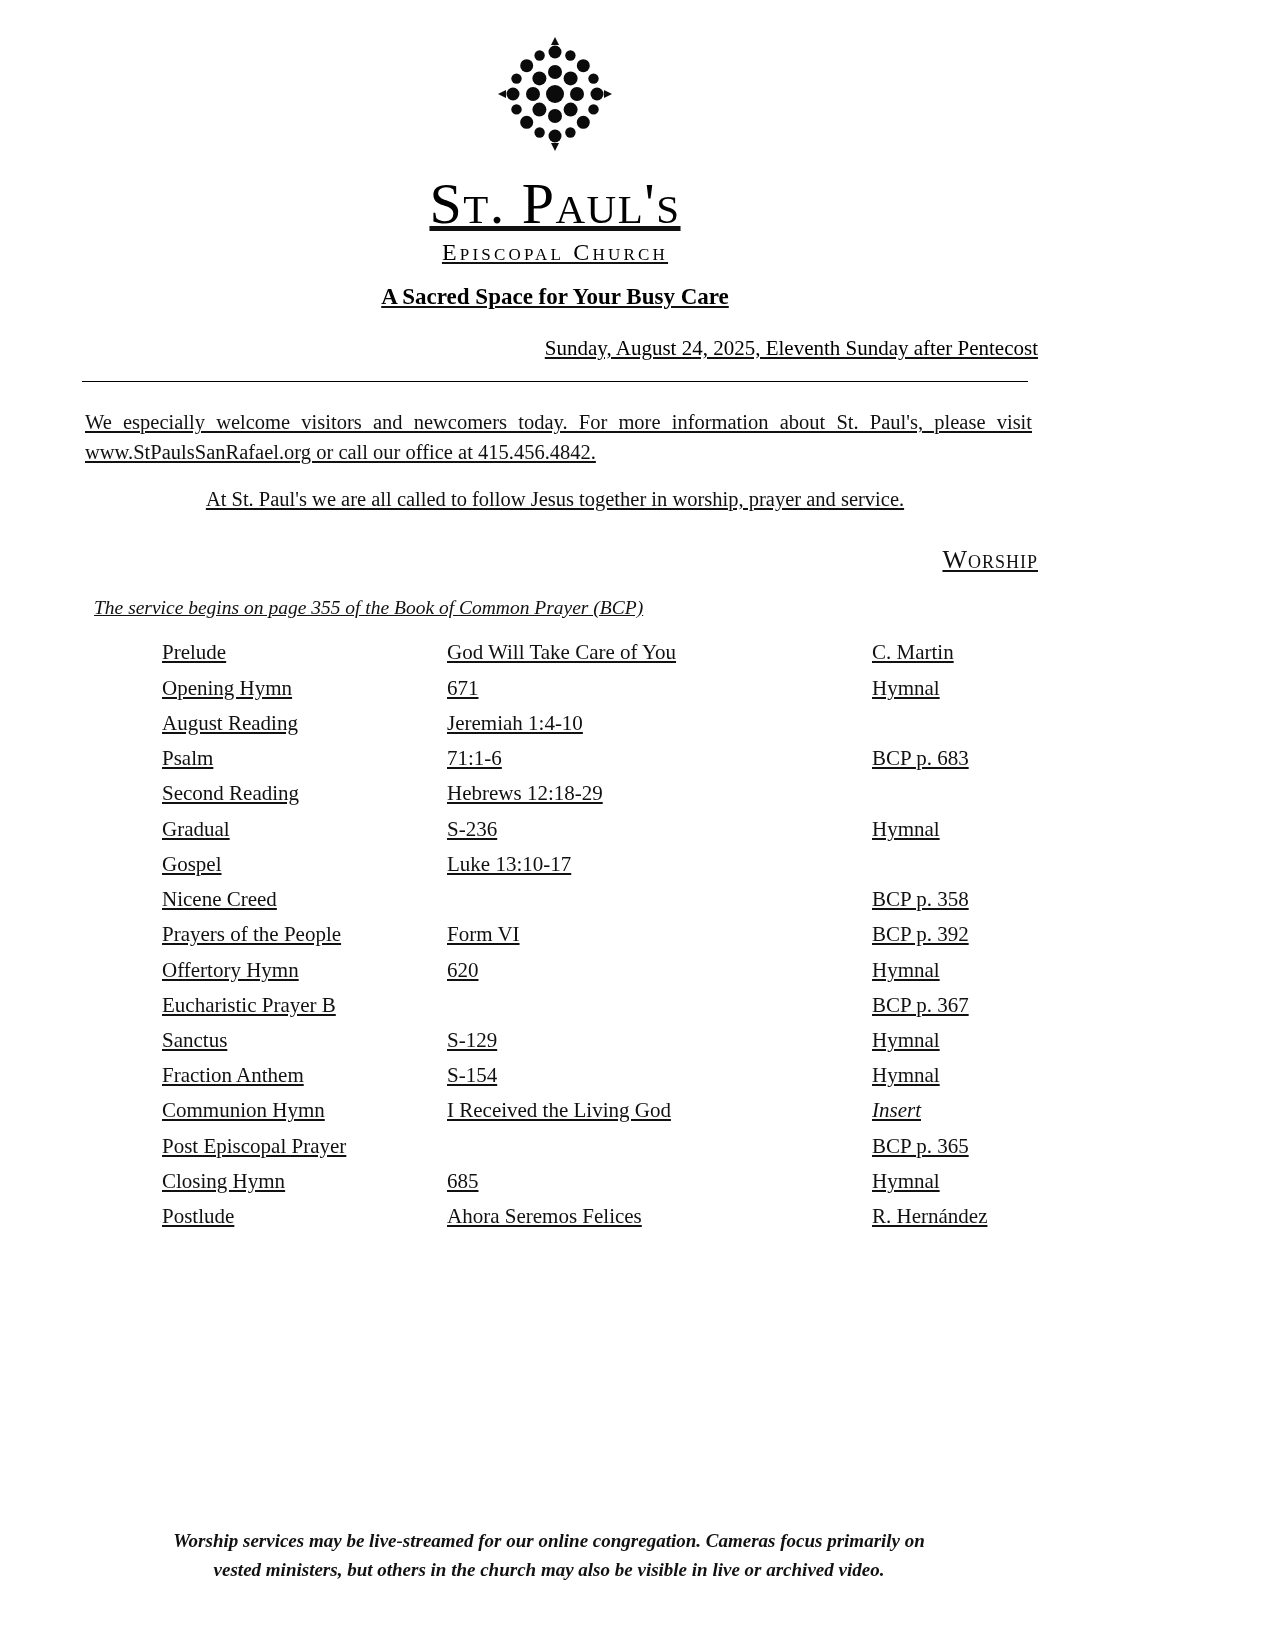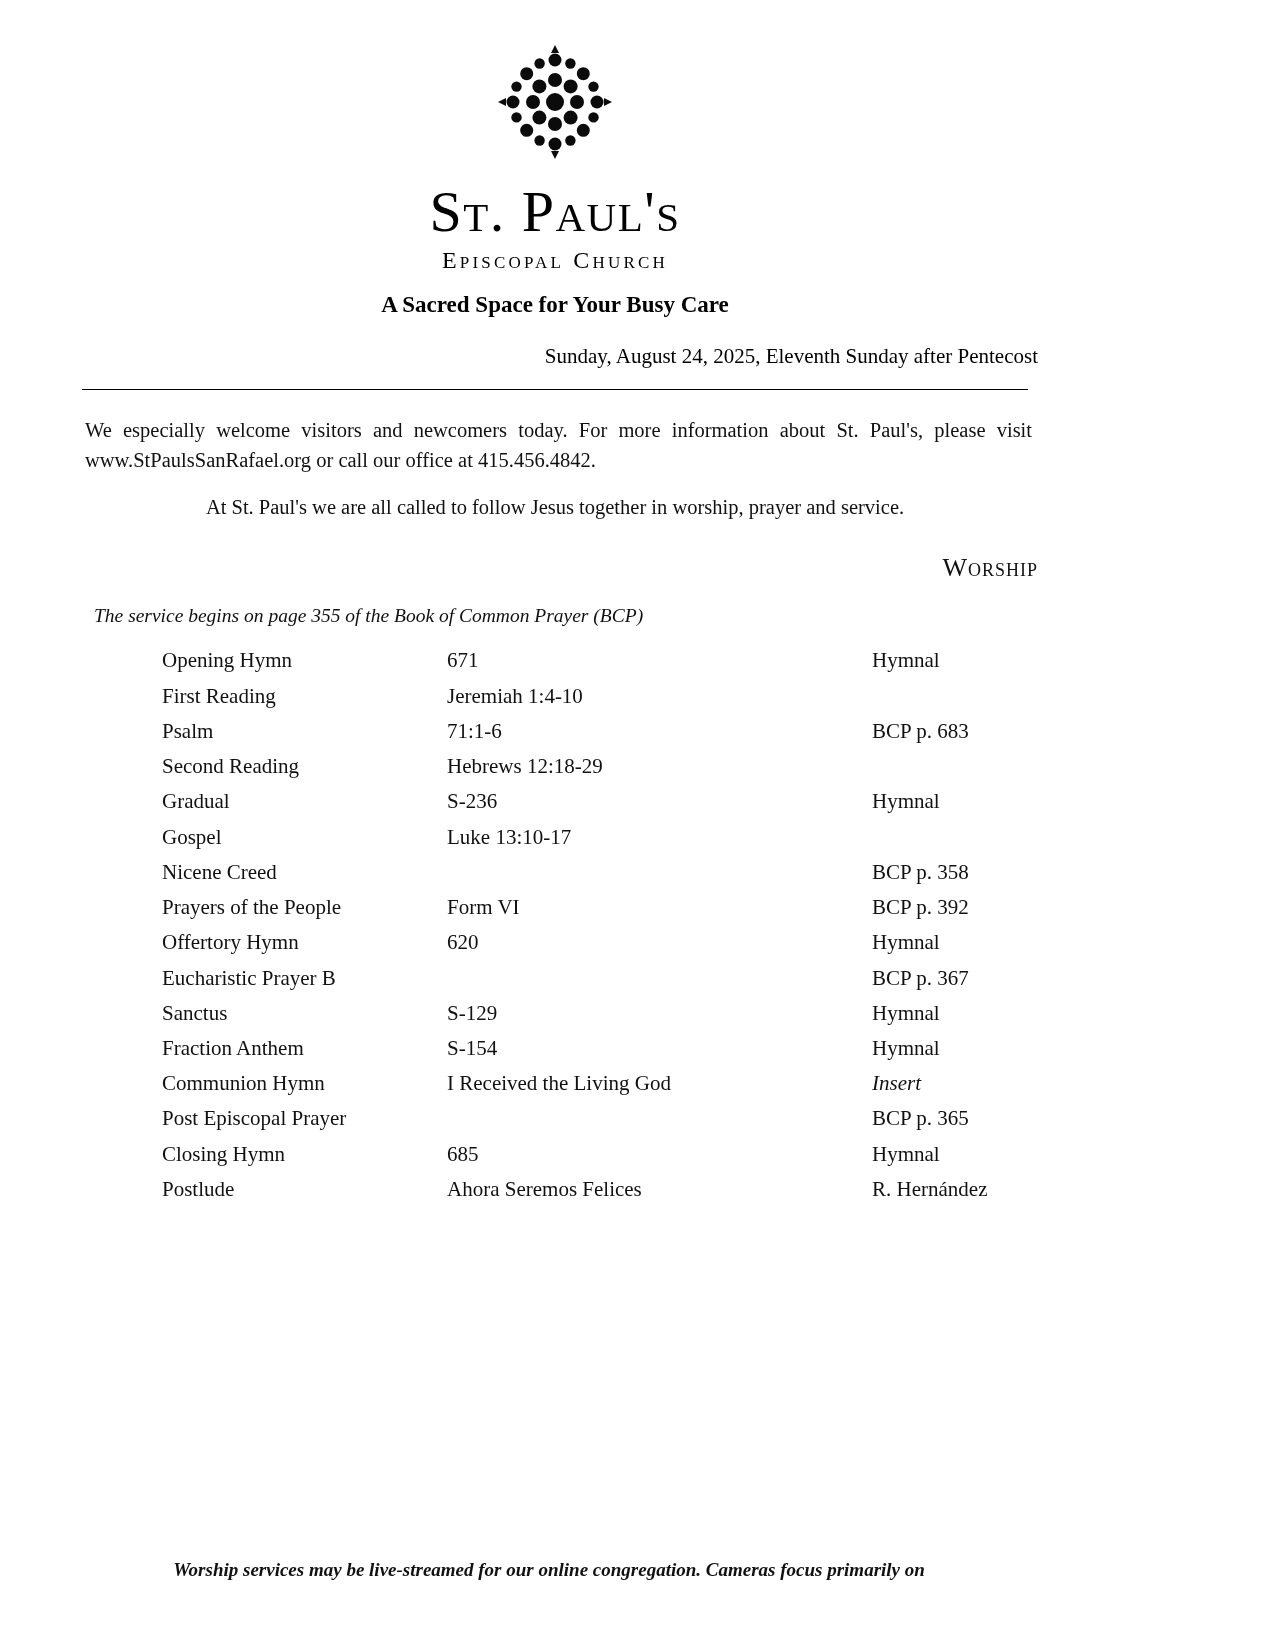--- a/index.html
+++ b/index.html
@@ -12,22 +12,23 @@
     height: 1650px;
     font-family: "Liberation Serif", serif;
     color: #111111;
     position: relative;
     overflow: hidden;
   }
   .page {
     width: 1110px;
     height: 1650px;
     box-sizing: border-box;
-    padding: 12px 72px;
+    padding: 4px 72px;
     position: relative;
+    text-decoration: underline;
   }
 
   
   .logo-wrap {
     text-align: center;
     padding-top: 30px;
   }
   .rosette {
     display: inline-block;
     line-height: 0;
@@ -191,26 +192,31 @@
 
   <p class="welcome">We especially welcome visitors and newcomers today. For more information about St. Paul's, please visit www.StPaulsSanRafael.org or call our office at 415.456.4842.</p>
   <p class="called">At St. Paul's we are all called to follow Jesus together in worship, prayer and service.</p>
 
   <div class="worship-heading">Worship</div>
   <div class="bcp-note">The service begins on page 355 of the Book of Common Prayer (BCP)</div>
 
   <table class="service">
     <tbody id="service-rows">
         <tr>
+          <td class="col-item">Prelude</td>
+          <td class="col-detail"><span>God Will Take Care of You</span></td>
+          <td class="col-src">C. Martin</td>
+        </tr>
+        <tr>
           <td class="col-item">Opening Hymn</td>
           <td class="col-detail"><span>671</span></td>
           <td class="col-src">Hymnal</td>
         </tr>
         <tr>
-          <td class="col-item">First Reading</td>
+          <td class="col-item">August Reading</td>
           <td class="col-detail"><span>Jeremiah 1:4-10</span></td>
           <td class="col-src"></td>
         </tr>
         <tr>
           <td class="col-item">Psalm</td>
           <td class="col-detail"><span>71:1-6</span></td>
           <td class="col-src">BCP p. 683</td>
         </tr>
         <tr>
           <td class="col-item">Second Reading</td>
@@ -275,15 +281,16 @@
         <tr>
           <td class="col-item">Postlude</td>
           <td class="col-detail"><span>Ahora Seremos Felices</span></td>
           <td class="col-src">R. Hernández</td>
         </tr>
       </tbody>
   </table>
 
   <div class="footer">
     <div>Worship services may be live-streamed for our online congregation. Cameras focus primarily on</div>
+    <div>vested ministers, but others in the church may also be visible in live or archived video.</div>
   </div>
 
 </div>
 
 </body></html>

